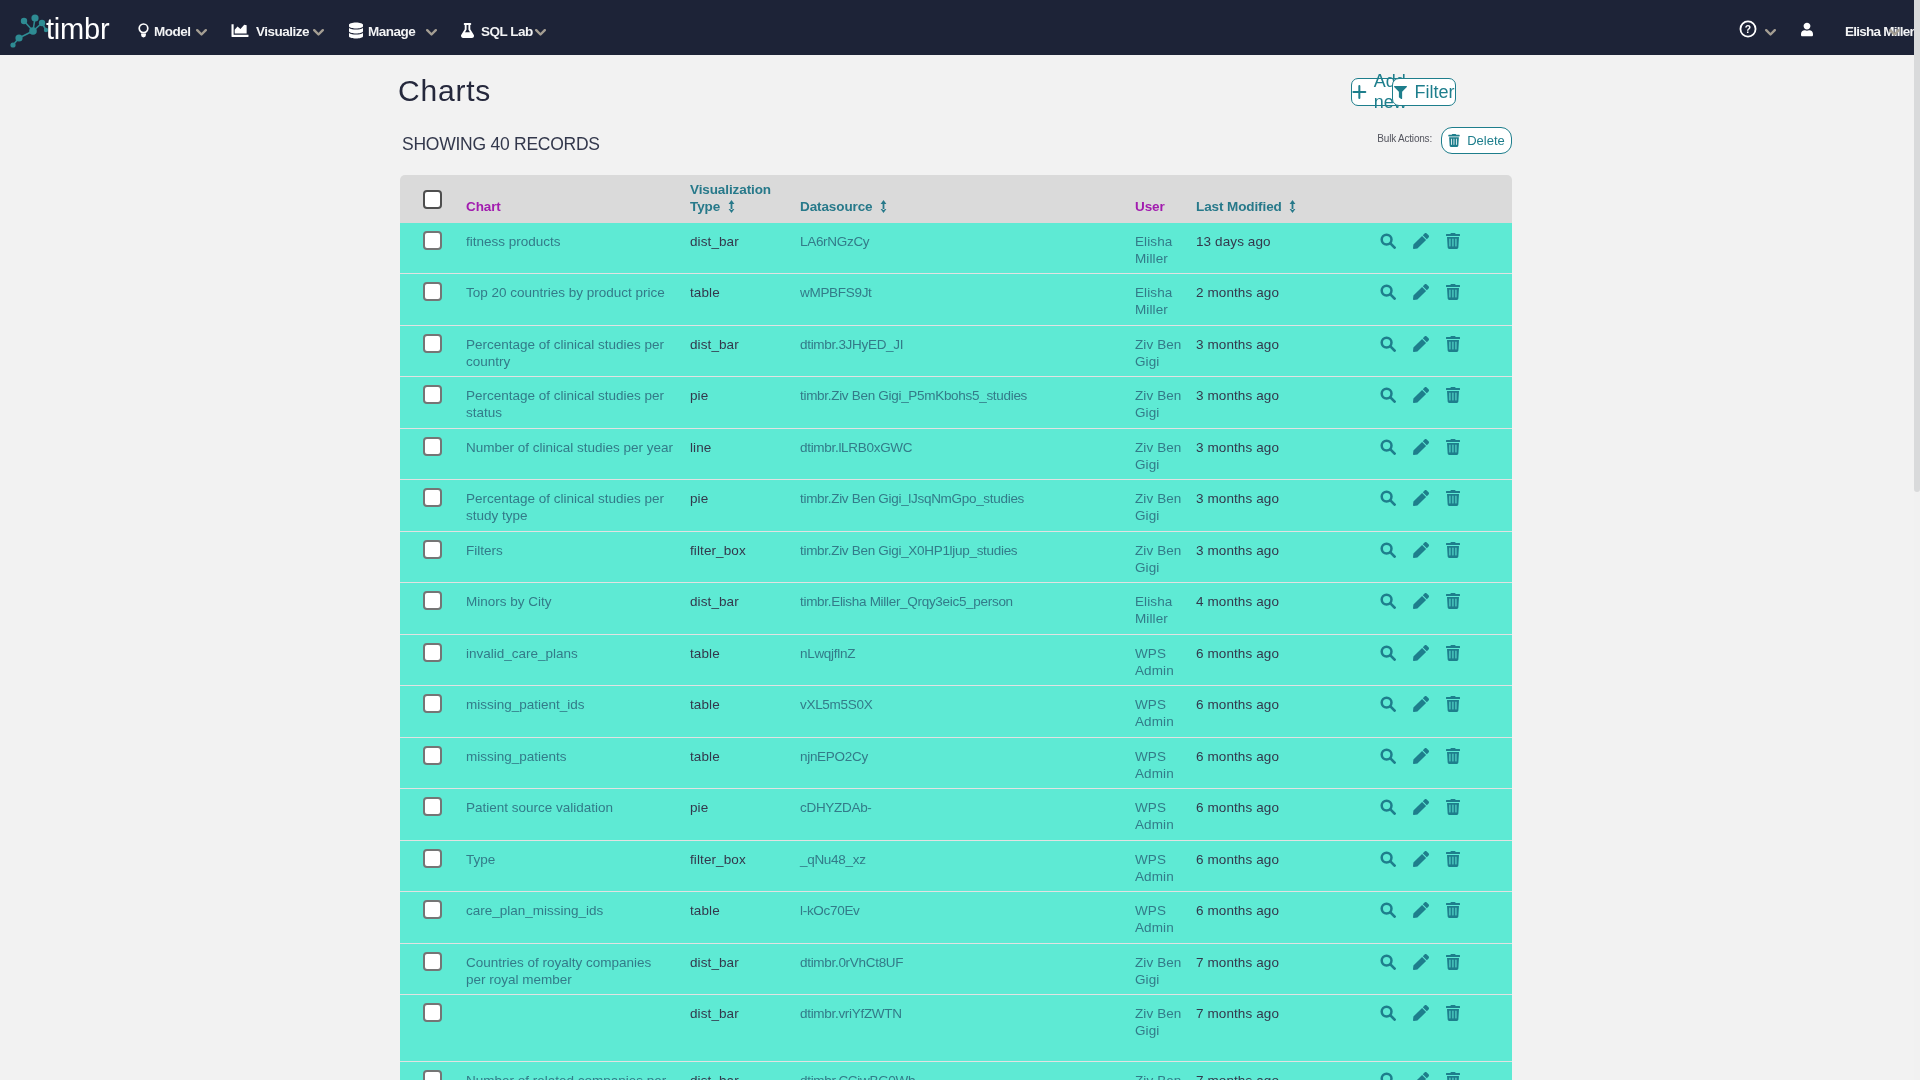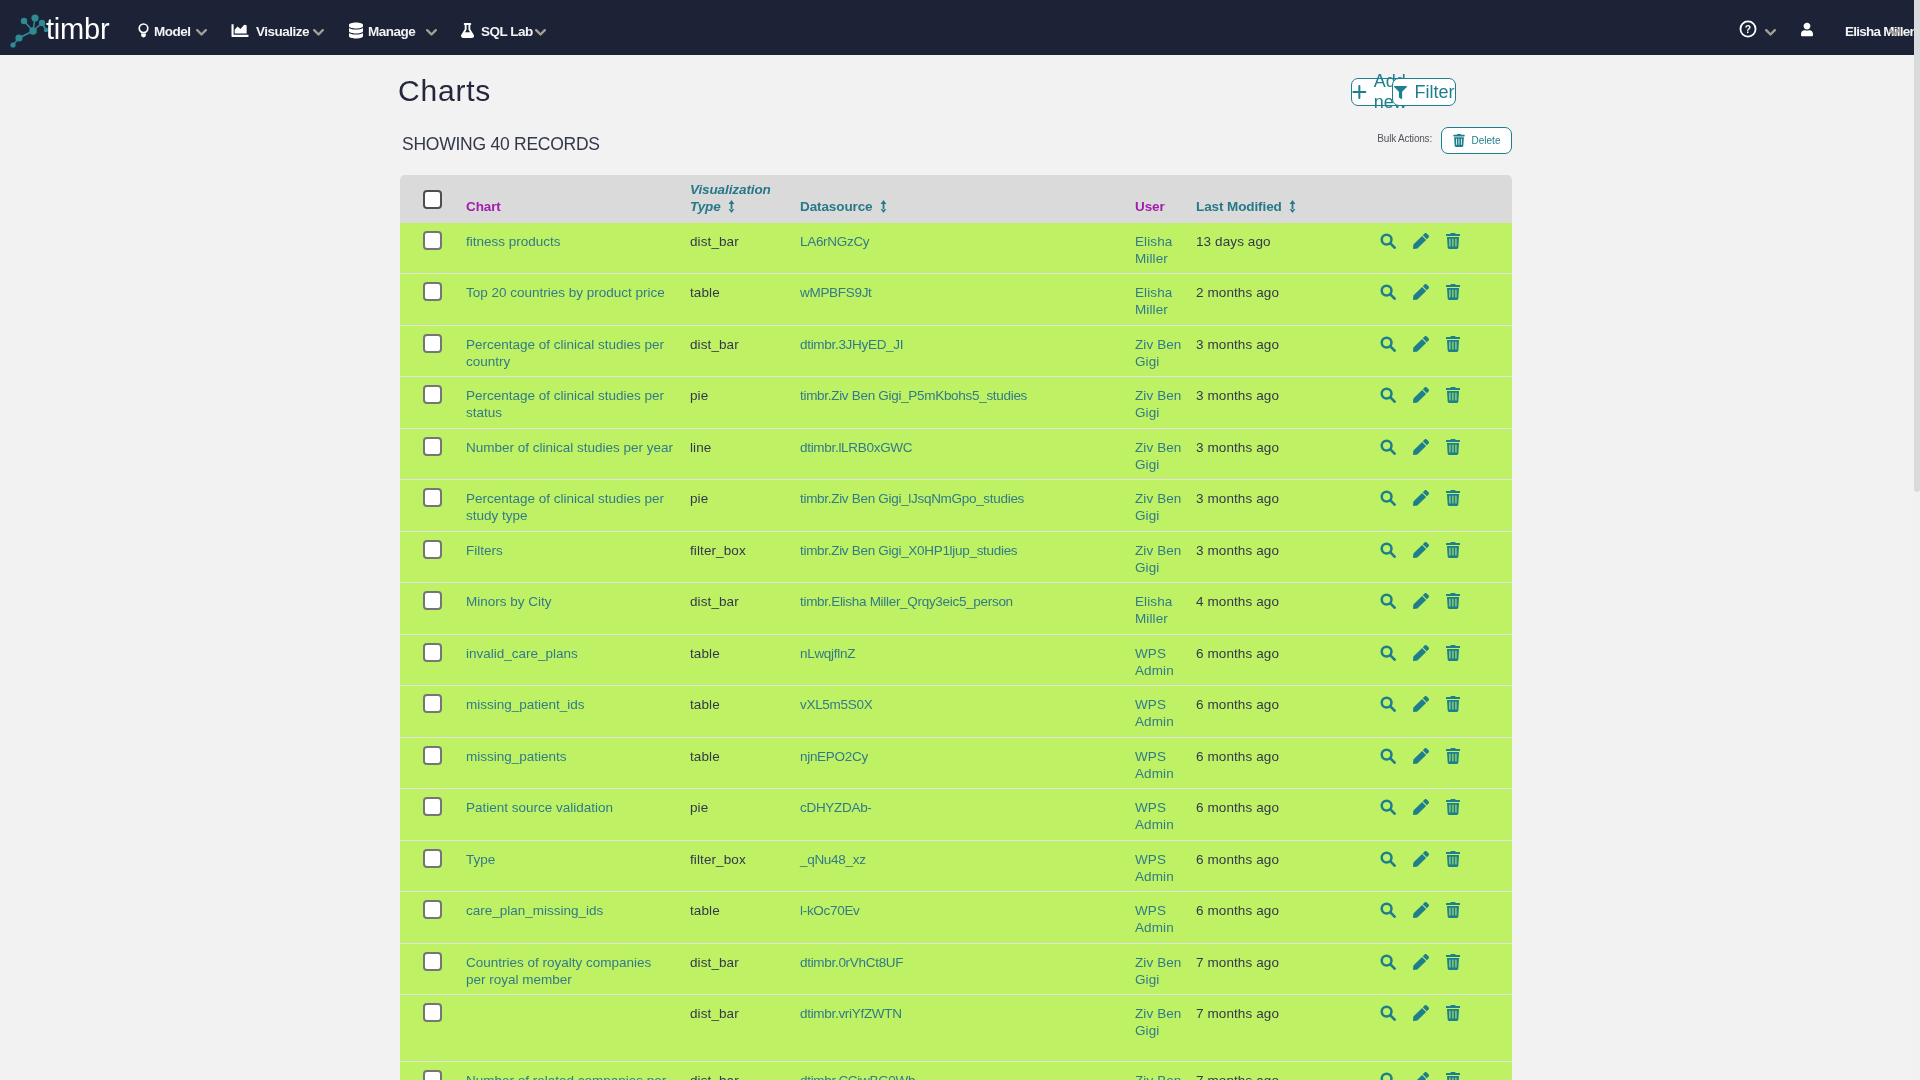--- a/index.html
+++ b/index.html
@@ -9,26 +9,26 @@
 .nv { position:absolute; color:#f2f3f5; font-size:13.5px; font-weight:700; letter-spacing:-0.5px; top:23.5px; white-space:nowrap; }
 .nicon { position:absolute; }
 #logotext { position:absolute; left:46px; top:13px; color:#fff; font-size:29px; font-weight:400; letter-spacing:-0.2px; }
 h1 { position:absolute; left:398px; top:71px; font-size:30px; font-weight:500; color:#25283c; letter-spacing:0.8px; line-height:40px; }
 #showing { position:absolute; left:402px; top:134px; font-size:17.5px; font-weight:400; color:#33384c; letter-spacing:-0.25px; }
 .btn { position:absolute; background:#fff; border:1px solid #1e7e8c; color:#1e7e8c; border-radius:7px;
   display:flex; align-items:center; justify-content:center; font-size:18px; font-weight:400; }
 #btn-addnew { left:1351px; top:78px; width:88px; height:28px; }
 #btn-filter { left:1392px; top:78px; width:64px; height:28px; }
 #bulklabel { position:absolute; left:1260px; top:133px; width:172px; text-align:right; font-size:10px; letter-spacing:-0.2px; color:#54555e; }
-#btn-delete { left:1441px; top:127px; width:71px; height:27px; font-size:10px; }
+#btn-delete { left:1441px; top:127px; width:71px; height:27px; font-size:13px;border-radius:11px; }
 #tbl { position:absolute; left:400px; top:175px; width:1112px; }
 #thead { position:relative; height:48px; background:#dadada; border-radius:5px 5px 0 0; font-weight:700; font-size:13.5px; letter-spacing:-0.1px; }
 .hcell { position:absolute; color:#27798a; line-height:17px; }
 .hdark { color:#a21caf; }
-.row { position:relative; background:#bef264; border-bottom:1px solid #e2e2e2; }
+.row { position:relative; background:#5eead4; border-bottom:1px solid #e2e2e2; }
 .cell { position:absolute; top:10px; font-size:13.5px; line-height:17.2px; color:#33384c; letter-spacing:0.1px; }
 .link { color:#337b89; }
 .cb { position:absolute; left:23px; width:19px; height:19px; border:2px solid #757575; border-radius:4px; background:#fff; }
 .c-chart { left:66px; width:208px; letter-spacing:0; }
 .c-viz { left:290px; width:105px; }
 .c-ds { left:400px; width:330px; letter-spacing:-0.3px; }
 .c-user { left:735px; width:50px; }
 .c-mod { left:796px; width:150px; }
 .c-act { left:980px; top:10px; display:flex; }
 .acticon { display:inline-block; margin-right:17px; }
@@ -121,21 +121,21 @@
       <path d="M487.976 0H24.028C2.71 0-8.047 25.866 7.058 40.971L192 225.941V432c0 7.831 3.821 15.17 10.237 19.662l80 55.98C298.02 518.69 320 507.493 320 487.98V225.941l184.947-184.97C520.021 25.896 509.338 0 487.976 0z"></path>
     </svg>Filter</div>
 <div id="bulklabel">Bulk Actions:</div>
 <div class="btn" id="btn-delete"><svg width="12" height="13" viewBox="0 0 448 512" fill="#1e7e8c" style="margin-right:7px;">
       <path d="M432 32H312l-9.4-18.7A24 24 0 0 0 281.1 0H166.8a23.72 23.72 0 0 0-21.4 13.3L136 32H16A16 16 0 0 0 0 48v32a16 16 0 0 0 16 16h416a16 16 0 0 0 16-16V48a16 16 0 0 0-16-16zM53.2 467a48 48 0 0 0 47.9 45h245.8a48 48 0 0 0 47.9-45L416 128H32zm248.8-275a16 16 0 0 1 32 0v224a16 16 0 0 1-32 0zm-96 0a16 16 0 0 1 32 0v224a16 16 0 0 1-32 0zm-96 0a16 16 0 0 1 32 0v224a16 16 0 0 1-32 0z"></path>
     </svg>Delete</div>
 <div id="tbl">
   <div id="thead">
     <div class="cb" style="top:15px; border-color:#4e4e4e;"></div>
     <div class="hcell hdark" style="left:66px; top:23px;">Chart</div>
-    <div class="hcell" style="left:290px; top:6px;font-style:italic;">Visualization<br>Type <svg class="sorticon" width="7" height="13" viewBox="0 0 7 13">
+    <div class="hcell" style="left:290px; top:6px;">Visualization<br>Type <svg class="sorticon" width="7" height="13" viewBox="0 0 7 13">
           <path d="M3.5 0 L6.4 4 H0.6 Z M3.5 13 L6.4 9 H0.6 Z M2.6 3 h1.8 v7 h-1.8 Z" fill="#27798a"></path>
         </svg></div>
     <div class="hcell" style="left:400px; top:23px;">Datasource <svg class="sorticon" width="7" height="13" viewBox="0 0 7 13">
           <path d="M3.5 0 L6.4 4 H0.6 Z M3.5 13 L6.4 9 H0.6 Z M2.6 3 h1.8 v7 h-1.8 Z" fill="#27798a"></path>
         </svg></div>
     <div class="hcell hdark" style="left:735px; top:23px;">User</div>
     <div class="hcell" style="left:796px; top:23px;">Last Modified <svg class="sorticon" width="7" height="13" viewBox="0 0 7 13">
           <path d="M3.5 0 L6.4 4 H0.6 Z M3.5 13 L6.4 9 H0.6 Z M2.6 3 h1.8 v7 h-1.8 Z" fill="#27798a"></path>
         </svg></div>
   </div>

